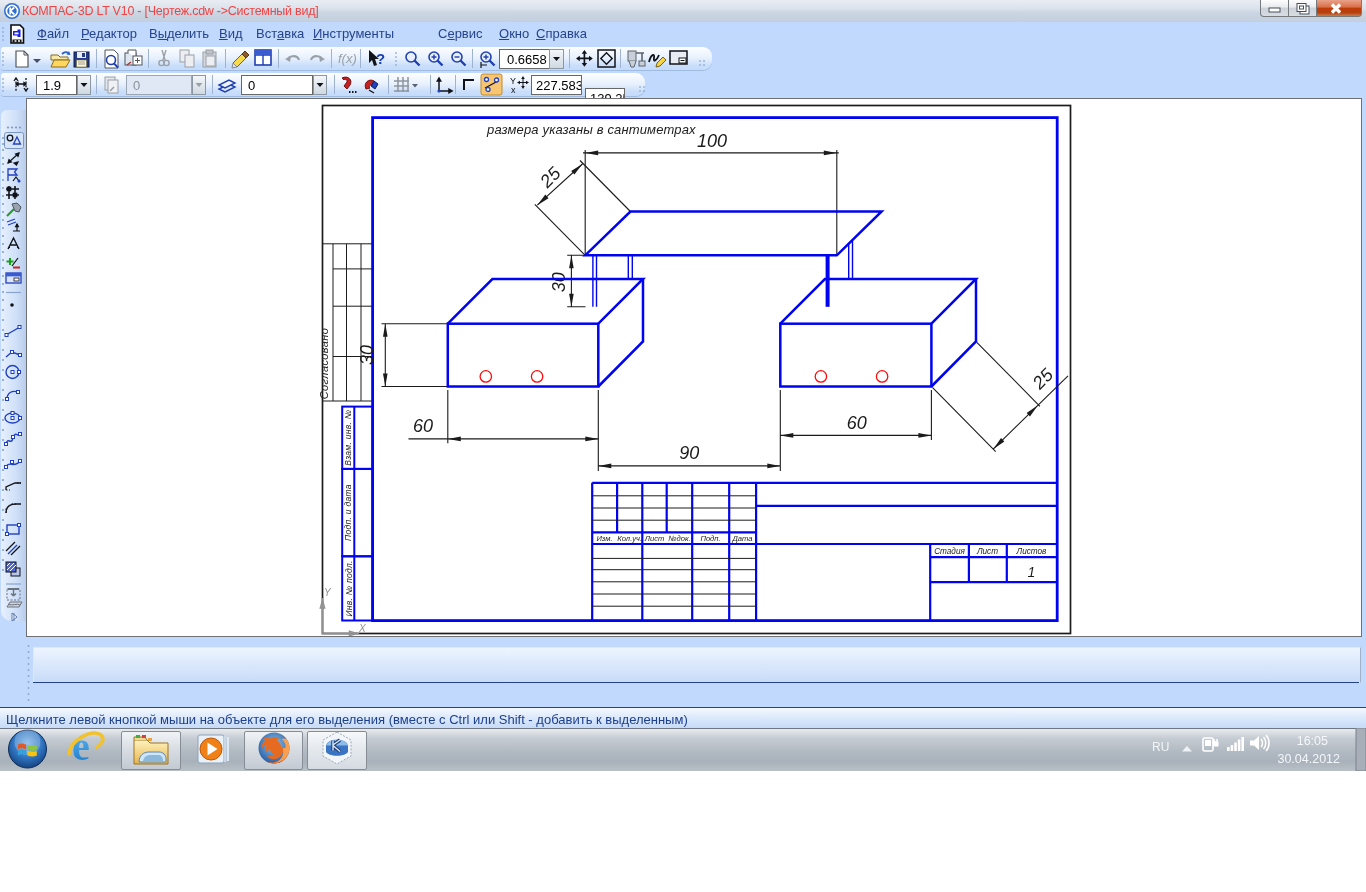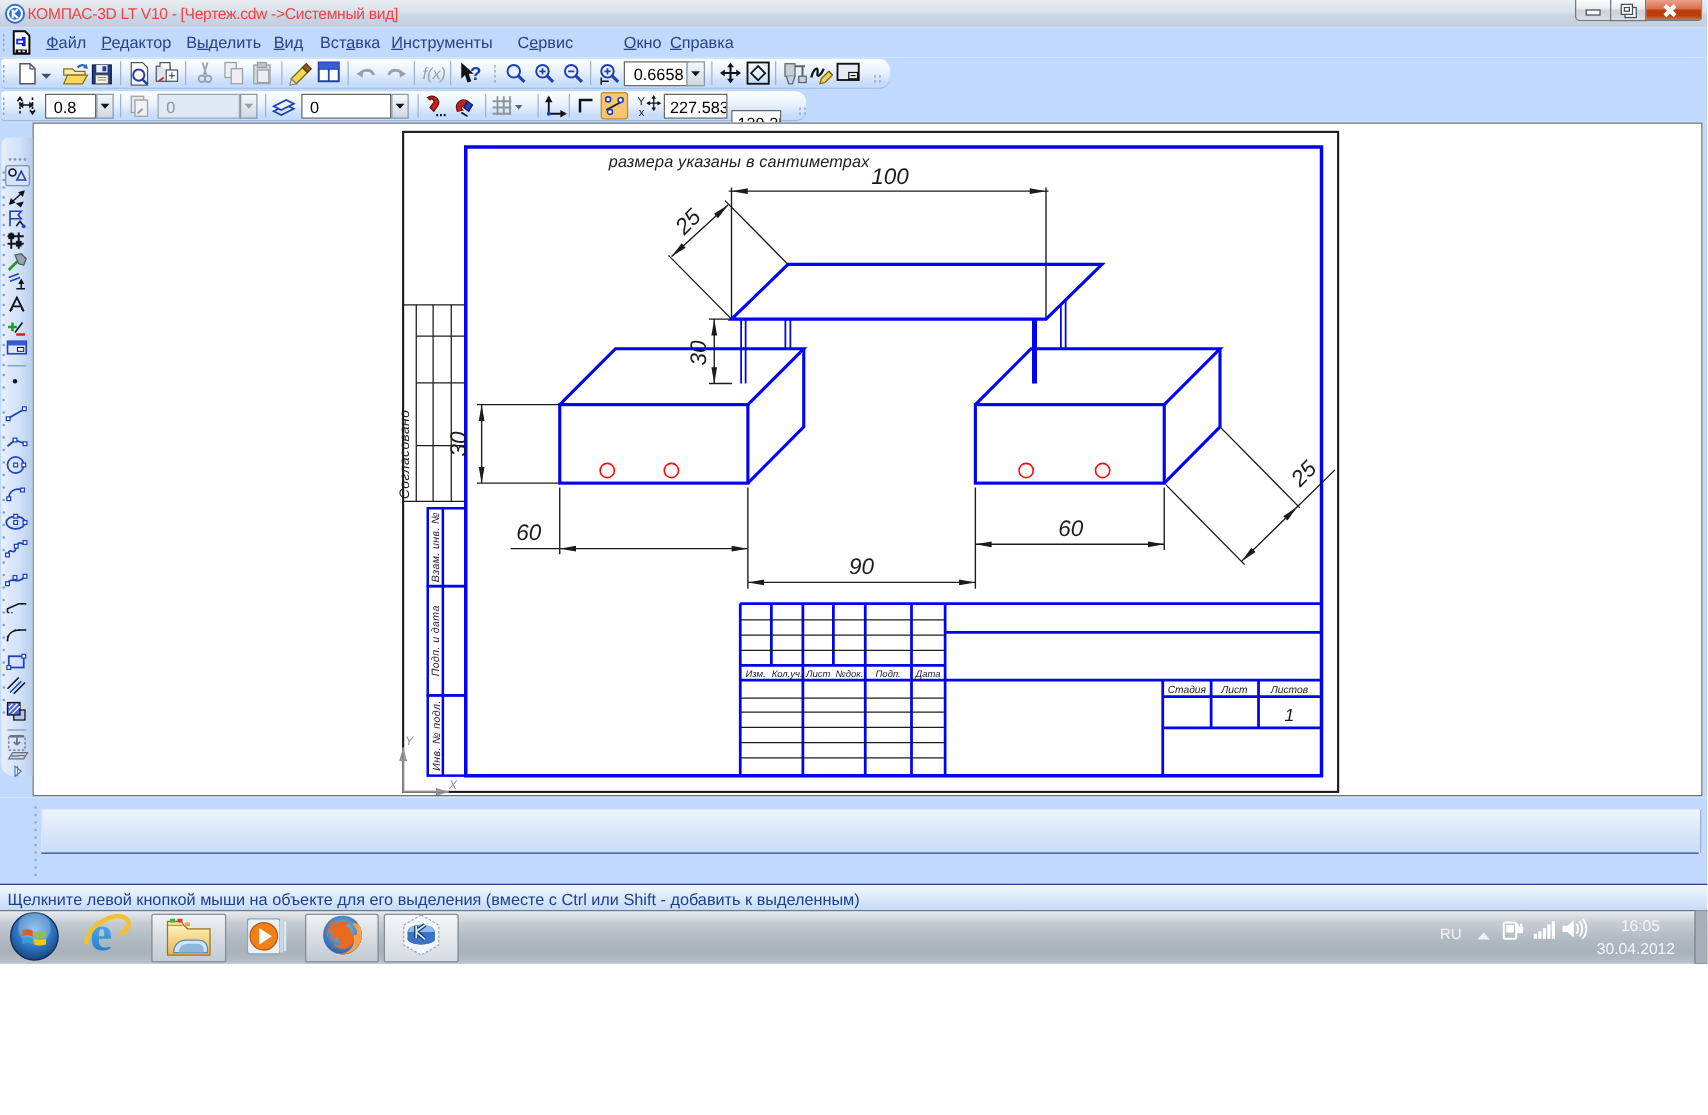--- a/index.html
+++ b/index.html
@@ -97,21 +97,21 @@
       <path d="M2.5 15.5h9v3h-9z" fill="#0a0a0a"></path>
       <path d="M4.5 17h2M8 17h2" stroke="#fff" stroke-width="1.4"></path>
     </g>
   </svg>
   <div class="abs mitem" style="left:37px"><u>Ф</u>айл</div>
   <div class="abs mitem" style="left:81px"><u>Р</u>едактор</div>
   <div class="abs mitem" style="left:149px">В<u>ы</u>делить</div>
   <div class="abs mitem" style="left:219px"><u>В</u>ид</div>
   <div class="abs mitem" style="left:256px">Вст<u>а</u>вка</div>
   <div class="abs mitem" style="left:313px"><u>И</u>нструменты</div>
-  <div class="abs mitem" style="left:414px">С<u>е</u>рвис</div>
+  <div class="abs mitem" style="left:438px">С<u>е</u>рвис</div>
   <div class="abs mitem" style="left:499px"><u>О</u>кно</div>
   <div class="abs mitem" style="left:536px"><u>С</u>правка</div>
 
   <div class="abs toolrow" id="toolrow1">
     <div class="abs toolpanel" style="left:1px;width:711px;"></div>
   </div>
   <div class="abs toolrow" id="toolrow2">
     <div class="abs toolpanel" style="left:1px;width:644px;"></div>
   </div>
   <svg class="abs" style="left:0;top:46px" width="720" height="26">
@@ -331,21 +331,21 @@
       <g fill="#10131a">
         <path d="M13 0l1.8 3h-3.6zM13 13l1.8-3h-3.6zM7 6.5l3-1.8v3.6zM19 6.5l-3-1.8v3.6z"></path>
         <path d="M13 2v9M8 6.5h9" stroke="#10131a"></path>
       </g>
     </g>
     <g stroke="#8ea8cc" stroke-width="1.2">
       <path d="M640 14v2M640 18v2M644 14v2M644 18v2"></path>
     </g>
   </svg>
 
-  <div class="abs combo" style="left:36px;top:75px;width:41px;height:20px;padding:2px 0 0 6px;">0.8</div>
+  <div class="abs combo" style="left:36px;top:75px;width:41px;height:20px;padding:2px 0 0 6px;">1.9</div>
   <div class="abs combobtn" style="left:77px;top:75px;width:14px;height:20px;"></div>
   <svg class="abs" style="left:77px;top:75px" width="14" height="20">
     <path d="M3.5 8l3.5 4L10.5 8z" fill="#10131a"></path>
   </svg>
   <div class="abs combo" style="left:126px;top:75px;width:66px;height:20px;padding:2px 0 0 6px;background:#dfe8f4;color:#8a929c;border-color:#9aa6b4;">0</div>
   <div class="abs combobtn" style="left:192px;top:75px;width:14px;height:20px;"></div>
   <svg class="abs" style="left:192px;top:75px" width="14" height="20">
     <path d="M3.5 8l3.5 4L10.5 8z" fill="#9aa0a8"></path>
   </svg>
   <div class="abs combo" style="left:241px;top:75px;width:72px;height:20px;padding:2px 0 0 6px;">0</div>

